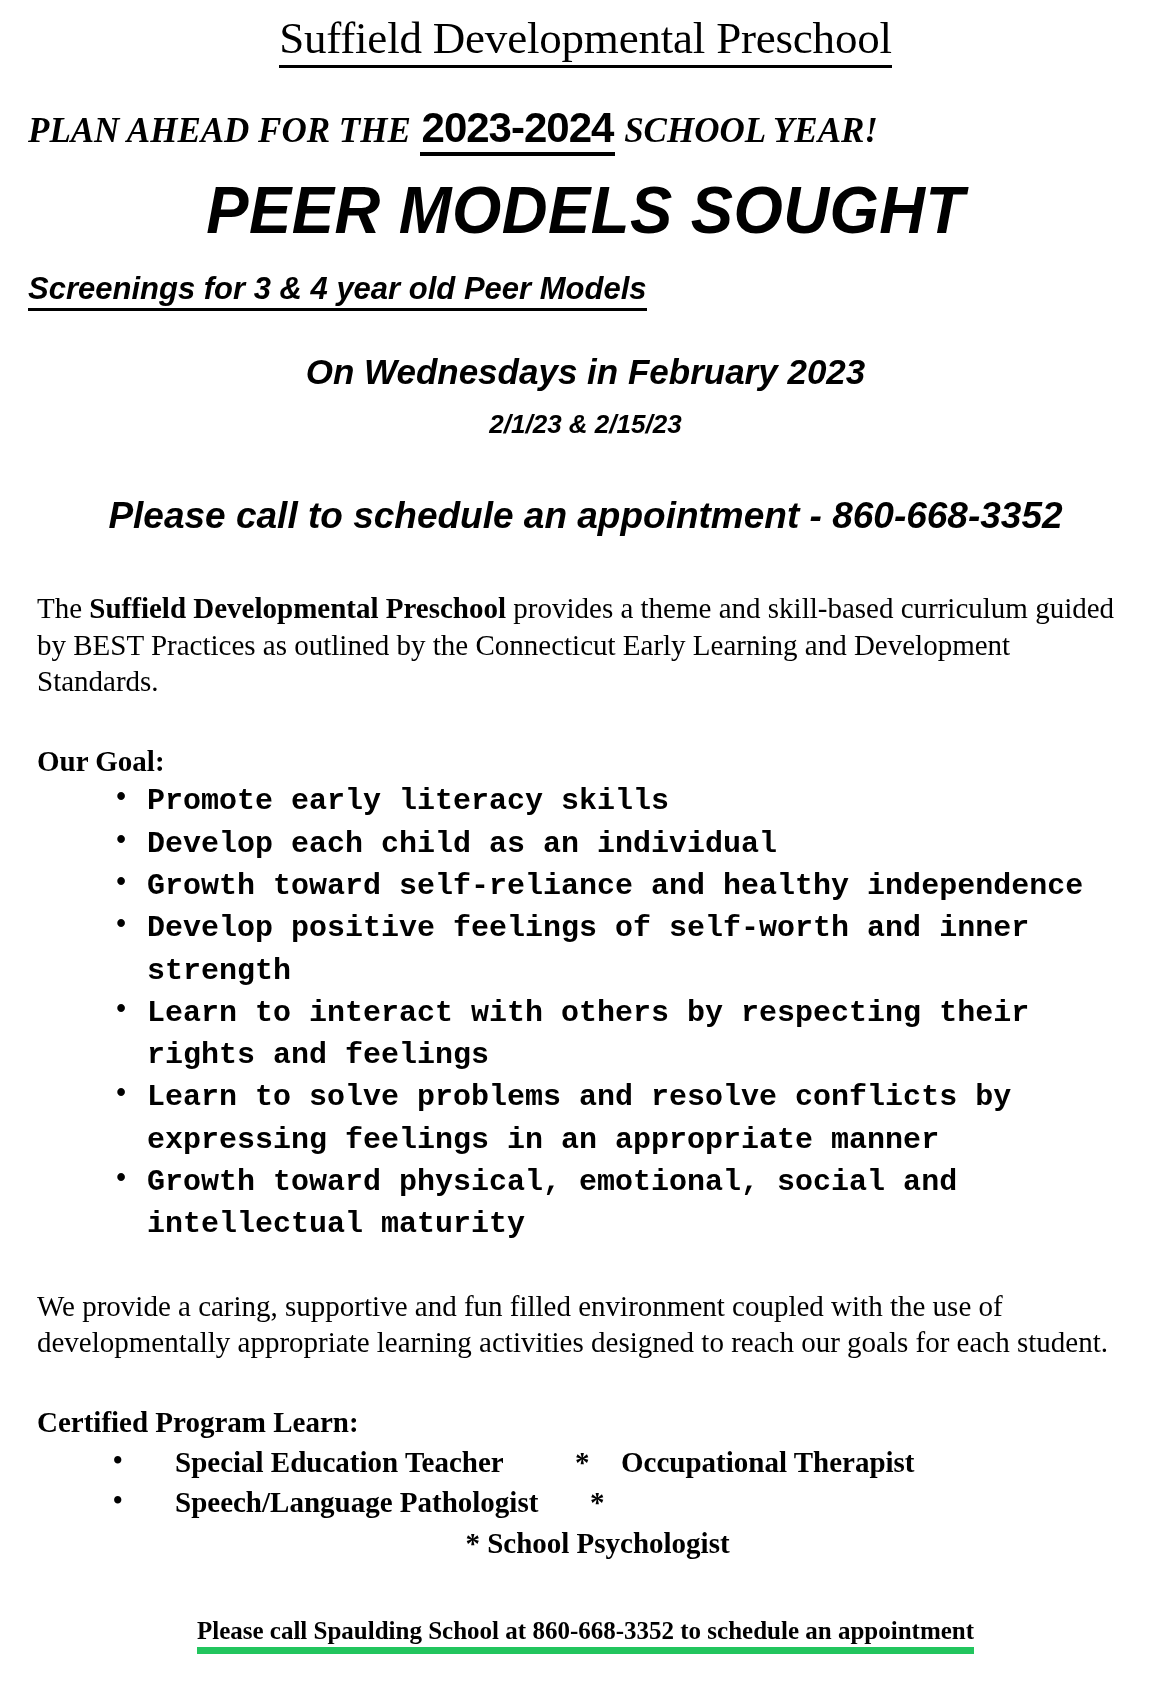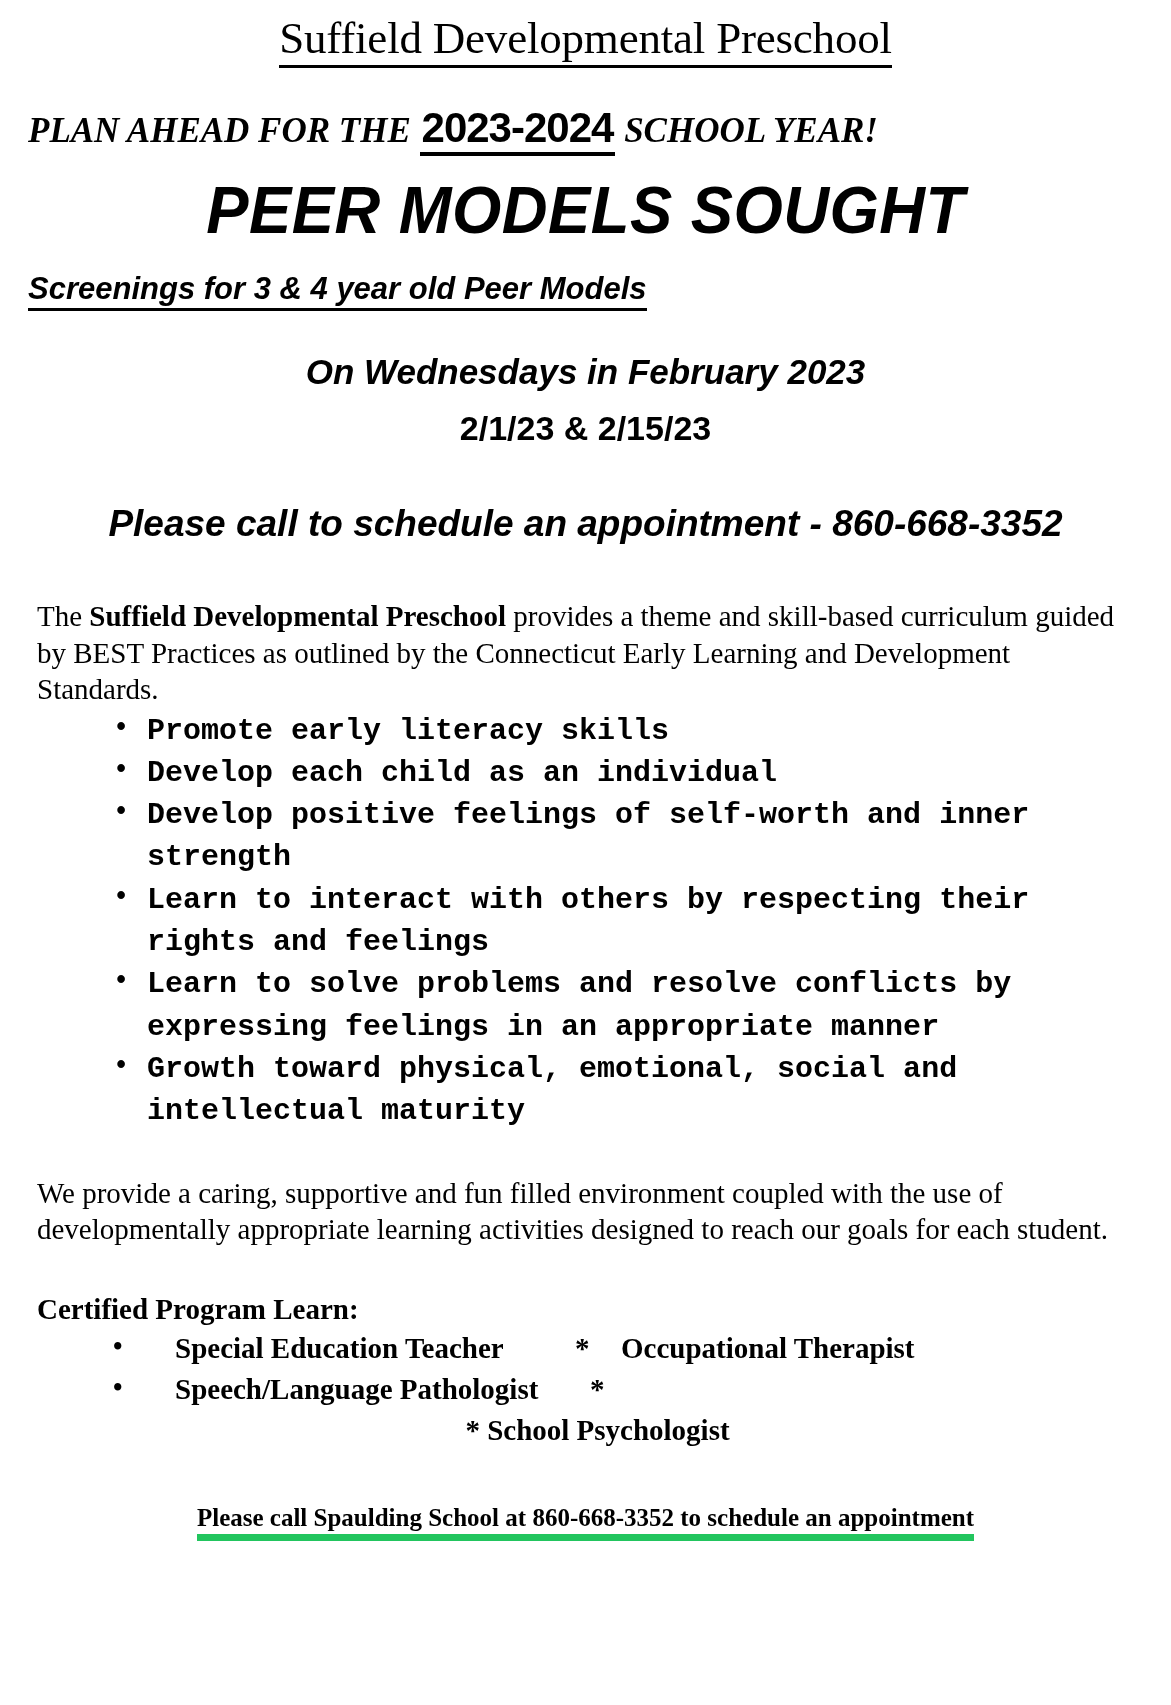--- a/index.html
+++ b/index.html
@@ -89,22 +89,23 @@
     font-family: "Liberation Sans Narrow", "Liberation Sans", "DejaVu Sans", sans-serif;
     font-style: italic;
     font-weight: 700;
     font-size: 35px;
     line-height: 1.0;
     margin: 50px 0 0 0;
   }
   .dates-line {
     text-align: center;
     font-family: "Liberation Sans Narrow", "Liberation Sans", "DejaVu Sans", sans-serif;
-    font-weight: 700;
-    font-size: 34px;
+    font-style: italic;
+    font-weight: 700;
+    font-size: 26px;
     line-height: 1.0;
     margin: 22px 0 0 0;
   }
 
   .call-line {
     text-align: center;
     font-family: "Liberation Sans Narrow", "Liberation Sans", "DejaVu Sans", sans-serif;
     font-style: italic;
     font-weight: 700;
     font-size: 37px;
@@ -231,24 +232,26 @@
 
   <div class="when-line">On Wednesdays in February 2023</div>
   <div class="dates-line">2/1/23 &amp; 2/15/23</div>
 
   <div class="call-line">Please call to schedule an appointment - 860-668-3352</div>
 
   <div class="body-block">
 
     <p class="para"><span>The </span><b>Suffield Developmental Preschool</b><span> provides a theme and skill-based curriculum guided by BEST Practices as outlined by the Connecticut Early Learning and Development Standards.</span></p>
 
+    <div class="section-head">Our Goal:</div>
 
     <ul class="bullets">
       <li>Promote early literacy skills</li>
       <li>Develop each child as an individual</li>
+      <li>Growth toward self-reliance and healthy independence</li>
       <li>Develop positive feelings of self-worth and inner strength</li>
       <li>Learn to interact with others by respecting their rights and feelings</li>
       <li>Learn to solve problems and resolve conflicts by expressing feelings in an appropriate manner</li>
       <li>Growth toward physical, emotional, social and intellectual maturity</li>
     </ul>
 
     <p class="para para-2">We provide a caring, supportive and fun filled environment coupled with the use of developmentally appropriate learning activities designed to reach our goals for each student.</p>
 
     <div class="section-head">Certified Program Learn:</div>
 

